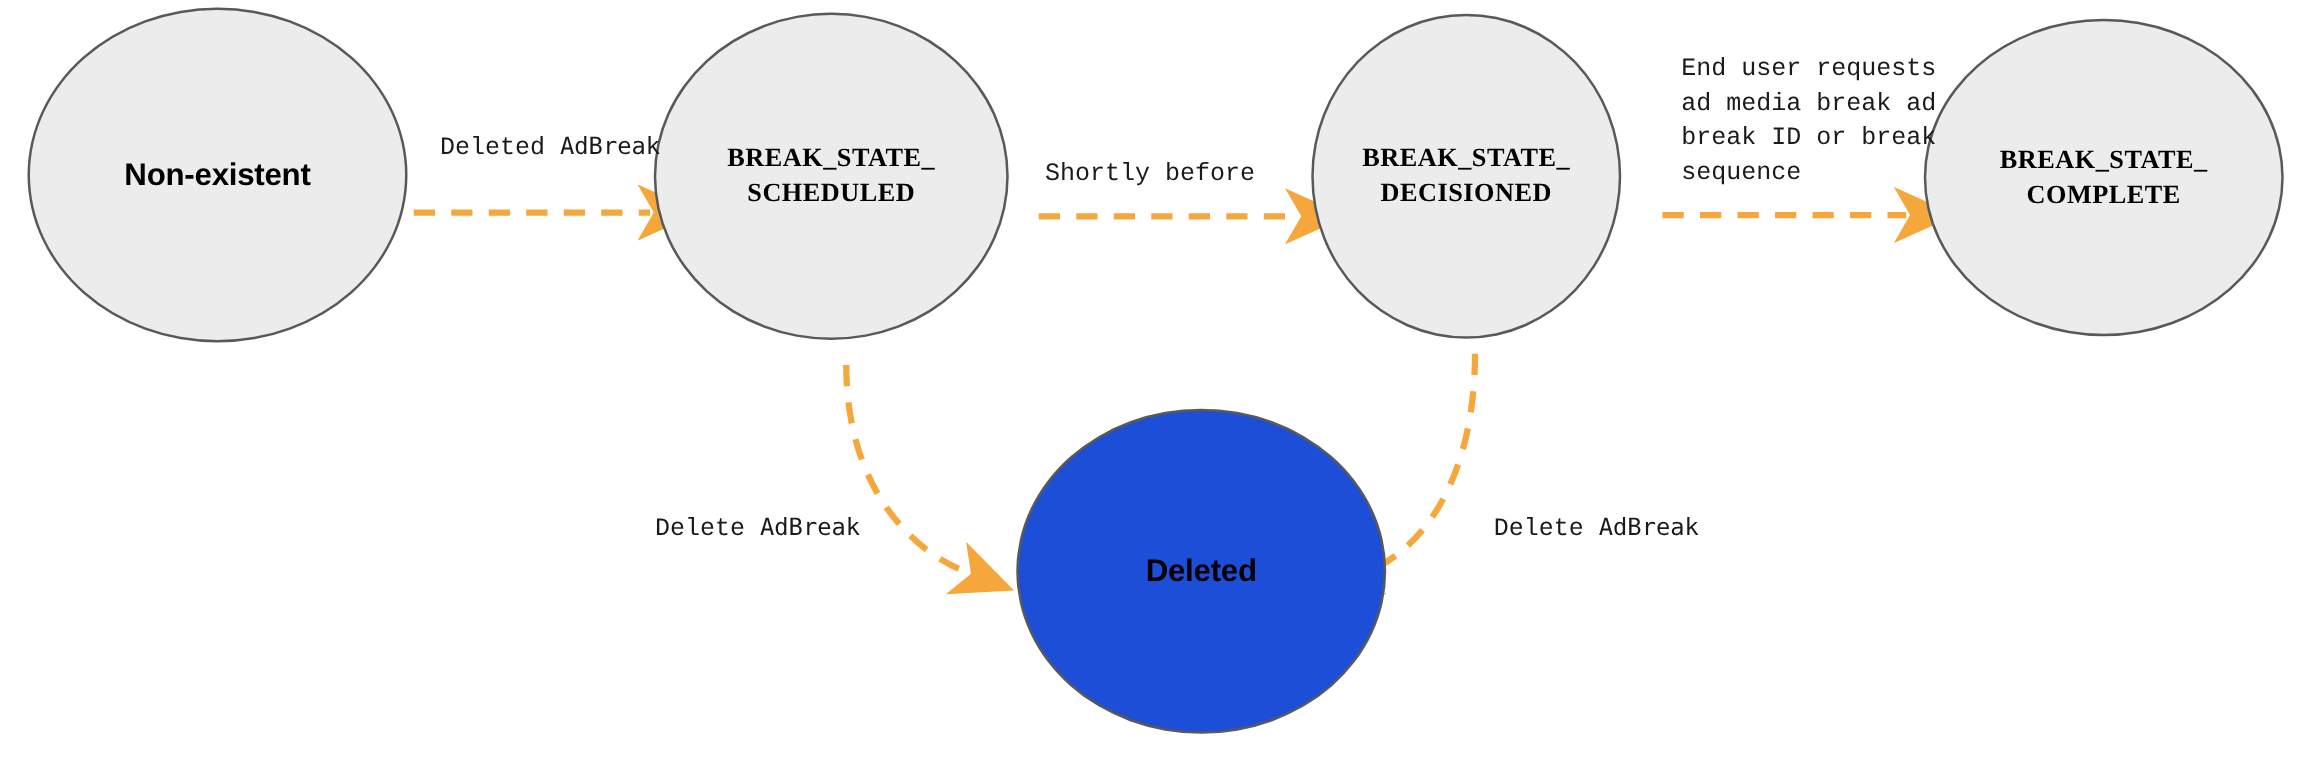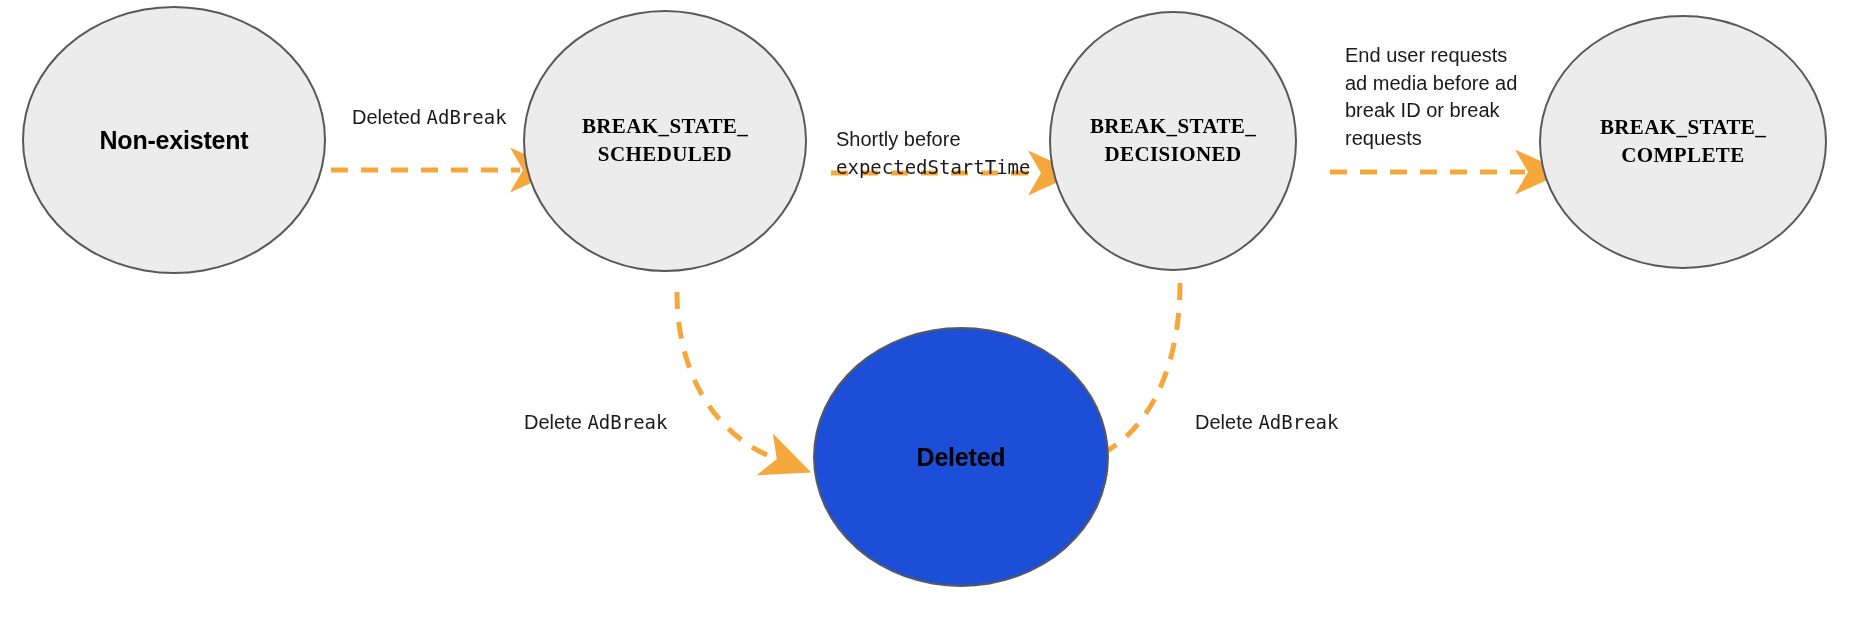--- a/index.html
+++ b/index.html
@@ -55,21 +55,21 @@
     white-space: pre-line;
   }
   .edge-label {
     position: absolute;
     color: #1a1a1a;
     line-height: 1.38;
     z-index: 3;
     white-space: pre;
   }
   .edge-label .t-sans {
-    font-family: Liberation Sans, sans-serif;
+    font-family: Liberation Mono, monospace;
     font-size: 20px;
   }
   .edge-label .t-mono {
     font-family: "DejaVu Sans Mono", monospace;
     font-size: 19px;
   }
   .edge-label .line {
     display: block;
   }
 </style>
@@ -108,19 +108,19 @@
       <div class="node" style="left: 1539px; top: 15px; width: 288px; height: 254px; background: rgb(236, 236, 236); border-color: rgb(88, 89, 91);">
         <div class="node-label mono">BREAK_STATE_
 COMPLETE</div>
       </div>
       <div class="node" style="left: 813px; top: 327px; width: 296px; height: 260px; background: #1d4ed8; border-color: rgb(88, 89, 91);">
         <div class="node-label sans">Deleted</div>
       </div>
     </div>
   <div id="labels-layer">
       <div class="edge-label" style="left: 352px; top: 104px; text-align: left; color: rgb(26, 26, 26);"><span class="line"><span class="t-sans">Deleted </span><span class="t-mono">AdBreak</span></span></div>
-      <div class="edge-label" style="left: 836px; top: 89px; text-align: left; color: rgb(26, 26, 26); margin-top: 37px;"><span class="line"><span class="t-sans">Shortly before</span></span><span class="line"><span class="t-mono">expectedStartTime</span></span></div>
-      <div class="edge-label" style="left: 1345px; top: 42px; text-align: left; color: rgb(26, 26, 26);"><span class="line"><span class="t-sans">End user requests</span></span><span class="line"><span class="t-sans">ad media before ad</span></span><span class="line"><span class="t-sans">break ID or break</span></span><span class="line"><span class="t-sans">requests</span></span></div>
+      <div class="edge-label" style="left: 836px; top: 89px; text-align: left; color: rgb(26, 26, 26); margin-top: 37px;"><span class="line"><span class="t-sans">Shortly before</span></span></div>
+      <div class="edge-label" style="left: 1345px; top: 42px; text-align: left; color: rgb(26, 26, 26);"><span class="line"><span class="t-sans">End user requests</span></span><span class="line"><span class="t-sans">ad media break ad</span></span><span class="line"><span class="t-sans">break ID or break</span></span><span class="line"><span class="t-sans">sequence</span></span></div>
       <div class="edge-label" style="left: 524px; top: 409px; text-align: left; color: rgb(26, 26, 26);"><span class="line"><span class="t-sans">Delete </span><span class="t-mono">AdBreak</span></span></div>
       <div class="edge-label" style="left: 1195px; top: 409px; text-align: left; color: rgb(26, 26, 26);"><span class="line"><span class="t-sans">Delete </span><span class="t-mono">AdBreak</span></span></div>
     </div>
 
 </div>
 
 </body></html>

